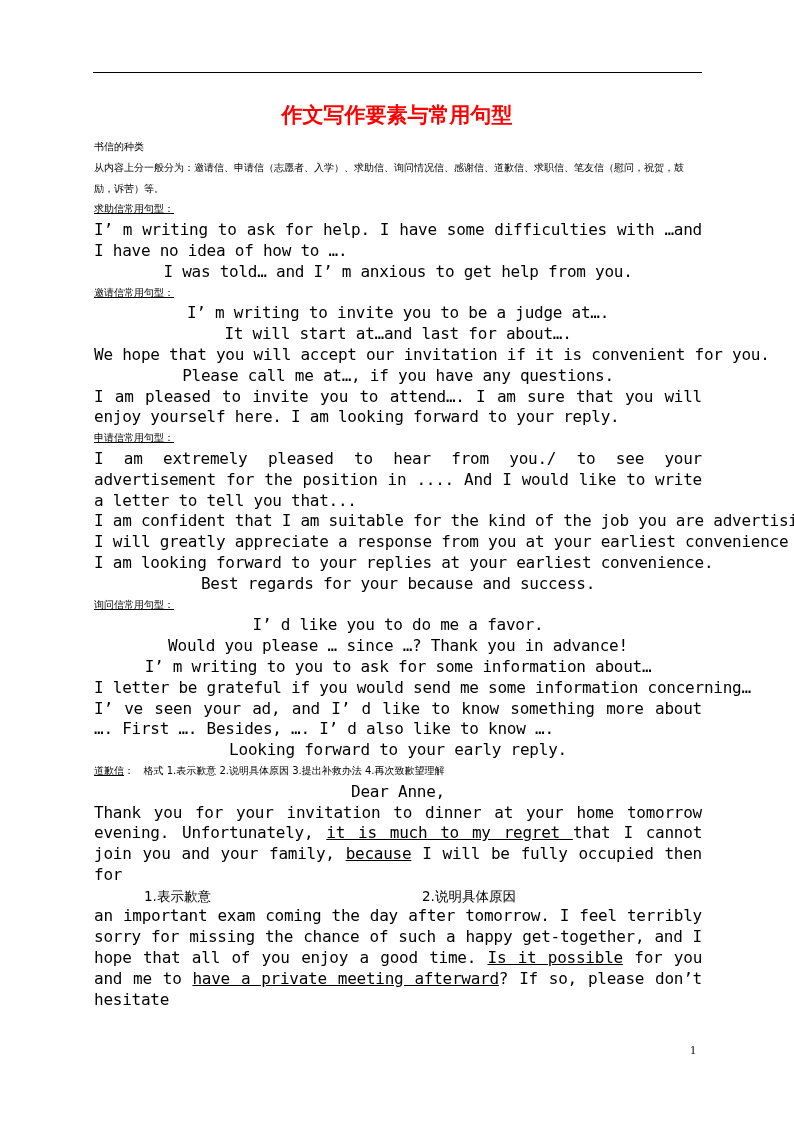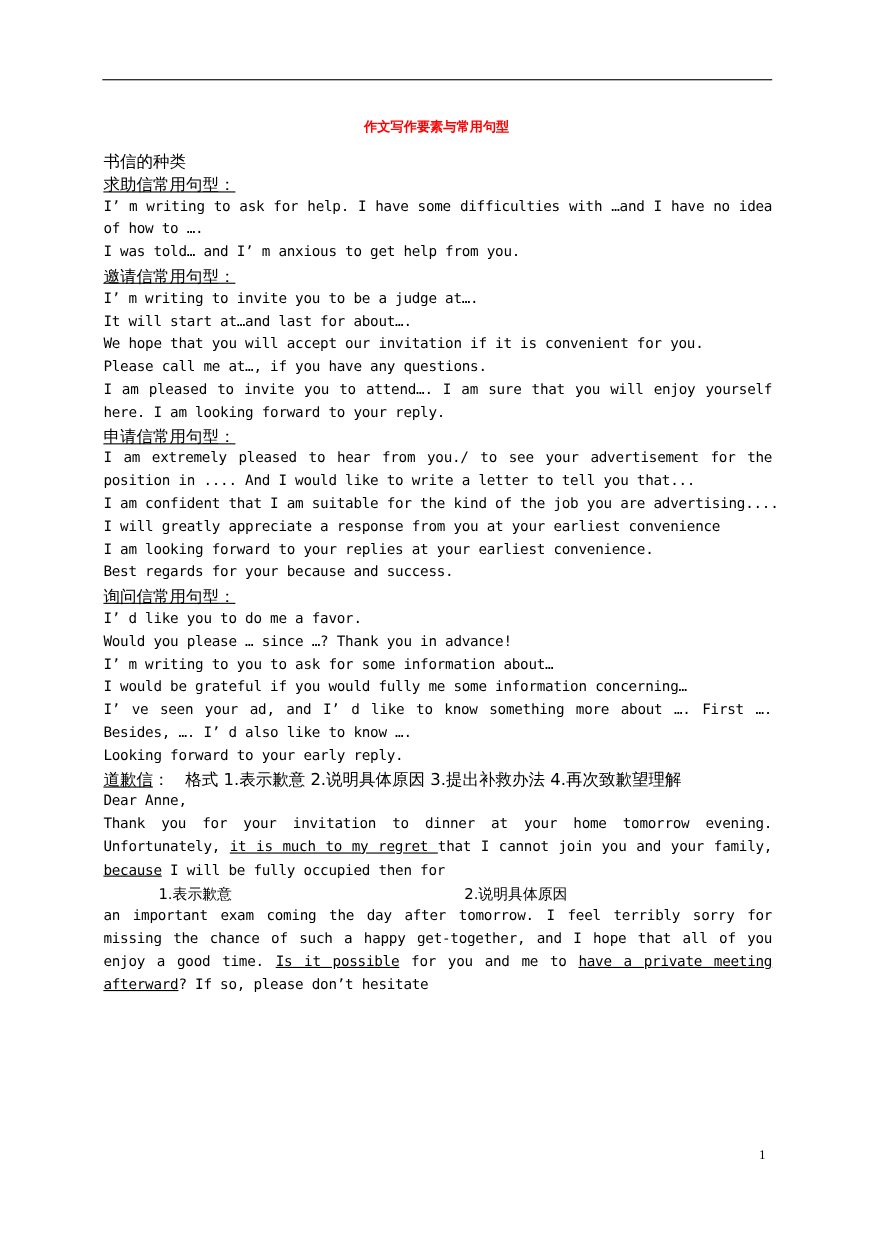--- a/index.html
+++ b/index.html
@@ -1,43 +1,44 @@
 <!DOCTYPE html>
 <html><head>
 <meta charset="utf-8">
 <style>
   html, body { margin: 0; padding: 0; background: #ffffff; }
   body { width: 794px; height: 1123px; position: relative; overflow: hidden;
          font-family: "DejaVu Sans Mono", "Liberation Mono", monospace; color: #000; }
   .rule { position: absolute; left: 93px; top: 72px; width: 609px; height: 0; border-top: 1px solid #000; }
   .title { position: absolute; left: 0; width: 794px; top: 104px; text-align: center;
            color: #ff0000; font-family: "DejaVu Sans", "Liberation Sans", sans-serif;
-           font-size: 12px; font-weight: bold; line-height: 22px; }
+           font-size: 21px; font-weight: bold; line-height: 22px; }
   .content { position: absolute; left: 94px; top: 137px; width: 608px; }
-  .zh { font-family: "DejaVu Sans", "Liberation Sans", sans-serif; font-size: 15px; line-height: 20.8px; white-space: nowrap; }
+  .zh { font-family: "DejaVu Sans", "Liberation Sans", sans-serif; font-size: 10px; line-height: 20.8px; white-space: nowrap; }
   .zh.wrap { white-space: normal; }
-  .en { font-family: "DejaVu Sans Mono", "Liberation Mono", monospace; font-size: 13px; line-height: 20.8px;
+  .en { font-family: "DejaVu Sans Mono", "Liberation Mono", monospace; font-size: 16px; line-height: 20.8px;
         text-align: justify; letter-spacing: -0.25px; }
-  .en.nj { text-align: left; white-space: nowrap; }
+  .en.nj { text-align: center; white-space: nowrap; }
   .heading { text-decoration: underline; }
   .heading .pad { display: inline-block; width: 12px; }
   u { text-decoration: underline; }
   .markers { position: relative; height: 20.8px; font-family: "DejaVu Sans", "Liberation Sans", sans-serif; font-size: 13.5px; line-height: 20.8px; }
   .markers span { position: absolute; top: 0; }
   .page-num { position: absolute; left: 690px; top: 1043px; font-family: "Liberation Serif", serif; font-size: 12px; }
 </style>
 </head>
 <body>
 
 <div class="rule"></div>
 
 <div class="title">作文写作要素与常用句型</div>
 
 <div class="content">
   <div class="zh">书信的种类</div>
+  <div class="zh wrap">从内容上分一般分为：邀请信、申请信（志愿者、入学）、求助信、询问情况信、感谢信、道歉信、求职信、笔友信（慰问，祝贺，鼓励，诉苦）等。</div>
 
   <div>
     <div class="zh heading"><span>求助信常用句型：</span><span class="pad"></span></div>
     <div class="en">I’ m writing to ask for help. I have some difficulties with …and I have no idea of how to ….</div>
     <div class="en nj">I was told… and I’ m anxious to get help from you.</div>
   </div>
 
   <div>
     <div class="zh heading"><span>邀请信常用句型：</span><span class="pad"></span></div>
     <div class="en nj">I’ m writing to invite you to be a judge at….</div>
@@ -54,21 +55,21 @@
     <div class="en nj">I will greatly appreciate a response from you at your earliest convenience</div>
     <div class="en nj">I am looking forward to your replies at your earliest convenience.</div>
     <div class="en nj">Best regards for your because and success.</div>
   </div>
 
   <div>
     <div class="zh heading"><span>询问信常用句型：</span><span class="pad"></span></div>
     <div class="en nj">I’ d like you to do me a favor.</div>
     <div class="en nj">Would you please … since …? Thank you in advance!</div>
     <div class="en nj">I’ m writing to you to ask for some information about…</div>
-    <div class="en nj">I would be grateful if you would fully me some information concerning…</div>
+    <div class="en nj">I letter be grateful if you would send me some information concerning…</div>
     <div class="en">I’ ve seen your ad, and I’ d like to know something more about …. First …. Besides, …. I’ d also like to know ….</div>
     <div class="en nj">Looking forward to your early reply.</div>
   </div>
 
   <div>
     <div class="zh">
       <u>道歉信</u><span>：</span>&nbsp;&nbsp;&nbsp;<span>格式 1.表示歉意 2.说明具体原因  3.提出补救办法  4.再次致歉望理解</span>
     </div>
     <div class="en nj">Dear Anne,</div>
     <div class="en"><span>Thank you for your invitation to dinner at your home tomorrow evening. Unfortunately, </span><u>it is much to my regret </u><span>that I cannot join you and your family, </span><u>because</u><span> I will be fully occupied then for</span></div>

